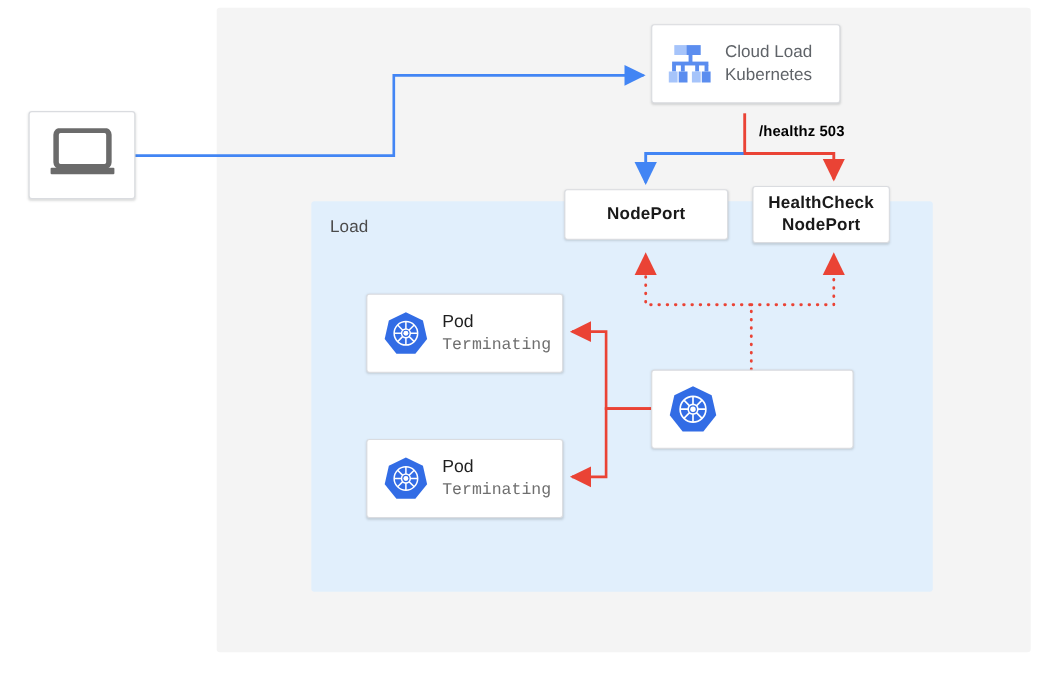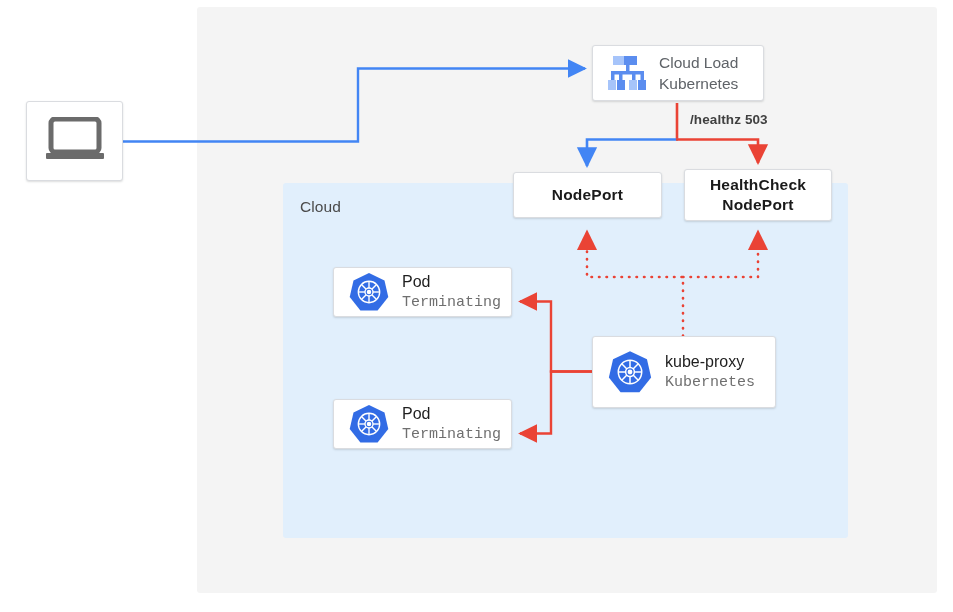--- a/index.html
+++ b/index.html
@@ -52,50 +52,50 @@
   
   .card-client {
     left: 26px; top: 101px; width: 97px; height: 80px;
   }
   .laptop-icon {
     position: absolute; left: 50%; top: 50%;
     transform: translate(-50%, -50%);
   }
   
   .card-clb {
-    left: 592px; top: 45px; width: 172px; height: 56px;
+    left: 592px; top: 22px; width: 172px; height: 72px;
     display: flex; align-items: center; padding-left: 12px;
   }
   .clb-icon { width: 46px; height: 40px; flex: 0 0 46px; }
   .clb-text {
     margin-left: 8px;
     font-size: 15.5px;
     color: #5f6368;
     line-height: 21px;
   }
   
   .card-nodeport {
     left: 513px; top: 172px; width: 149px; height: 46px;
     display: flex; align-items: center; justify-content: center;
   }
   .card-hcnodeport {
-    left: 684px; top: 169px; width: 148px; height: 52px;
+    left: 684px; top: 169px; width: 125px; height: 52px;
     display: flex; align-items: center; justify-content: center;
   }
   .port-label {
     font-size: 15.5px;
     font-weight: bold;
     color: #1a1a1a;
     text-align: center;
     line-height: 20px;
     letter-spacing: 0.2px;
   }
   
   .card-pod {
-    left: 333px; width: 179px; height: 50px;
+    left: 333px; width: 179px; height: 72px;
     display: flex; align-items: center; padding-left: 14px;
   }
   .card-pod.pod1 { top: 267px; }
   .card-pod.pod2 { top: 399px; }
   .card-kubeproxy {
     left: 592px; top: 336px; width: 184px; height: 72px;
     display: flex; align-items: center; padding-left: 14px;
   }
   .k8s-icon { width: 46px; height: 46px; flex: 0 0 46px; }
   .k8s-icon.small { width: 42px; height: 42px; flex: 0 0 42px; }
@@ -111,37 +111,37 @@
     line-height: 20px;
     margin-top: 1px;
     font-family: Liberation Mono, monospace;
   }
   .healthz-label {
     position: absolute;
     left: 690px;
     top: 112px;
     font-size: 13.5px;
     font-weight: bold;
-    color: #404040;
+    color: #000000;
     letter-spacing: 0.1px;
   }
   svg.wires {
     position: absolute; left: 0; top: 0;
     width: 953px; height: 612px;
     pointer-events: none;
   }
 </style>
 </head>
 <body>
 
 <div id="stage">
 
   <div class="panel-gray"></div>
   <div class="panel-nodes"></div>
-  <div class="nodes-label">Cloud</div>
+  <div class="nodes-label">Load</div>
 
   <svg class="wires" viewBox="0 0 953 612">
     <defs>
       <marker id="arrow-blue" markerWidth="9" markerHeight="9" refX="7.2" refY="4.5" orient="auto">
         <path d="M0,0.6 L8,4.5 L0,8.4 z" fill="#4285f4"></path>
       </marker>
       <marker id="arrow-red" markerWidth="9" markerHeight="9" refX="7.2" refY="4.5" orient="auto">
         <path d="M0,0.6 L8,4.5 L0,8.4 z" fill="#ea4335"></path>
       </marker>
       <marker id="arrow-red-dot" markerWidth="9" markerHeight="9" refX="7.0" refY="4.5" orient="auto">
@@ -291,19 +291,15 @@
           <line x1="15.7" y1="32" x2="25.9" y2="32"></line>
           <line x1="38.1" y1="32" x2="48.3" y2="32"></line>
           <line x1="20.5" y1="20.5" x2="27.7" y2="27.7"></line>
           <line x1="36.3" y1="36.3" x2="43.5" y2="43.5"></line>
           <line x1="43.5" y1="20.5" x2="36.3" y2="27.7"></line>
           <line x1="27.7" y1="36.3" x2="20.5" y2="43.5"></line>
         </g>
         <circle cx="32" cy="32" r="3.4" fill="#ffffff"></circle>
       </svg>
     </span>
-    <span class="card-text">
-      <div class="card-title">kube-proxy</div>
-      <div class="card-sub">Kubernetes</div>
-    </span>
   </div>
 
 </div>
 
 </body></html>

